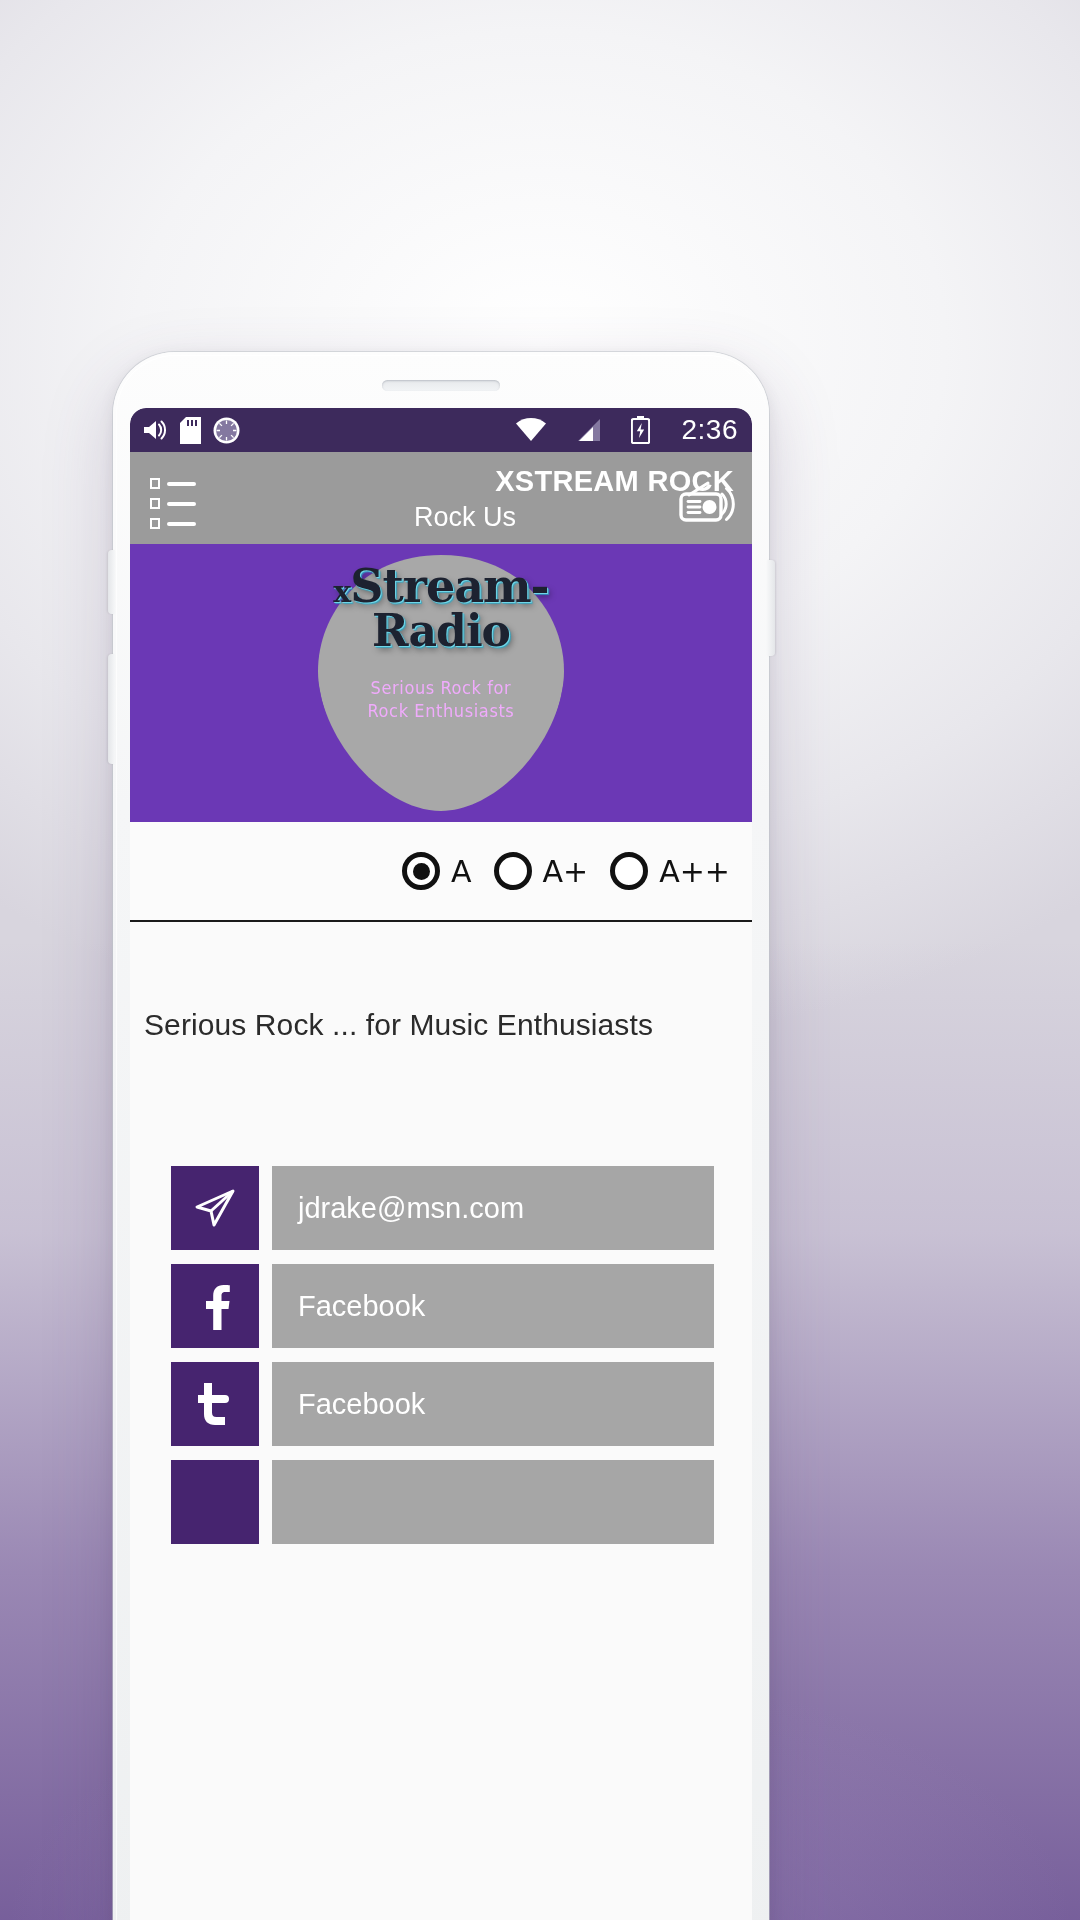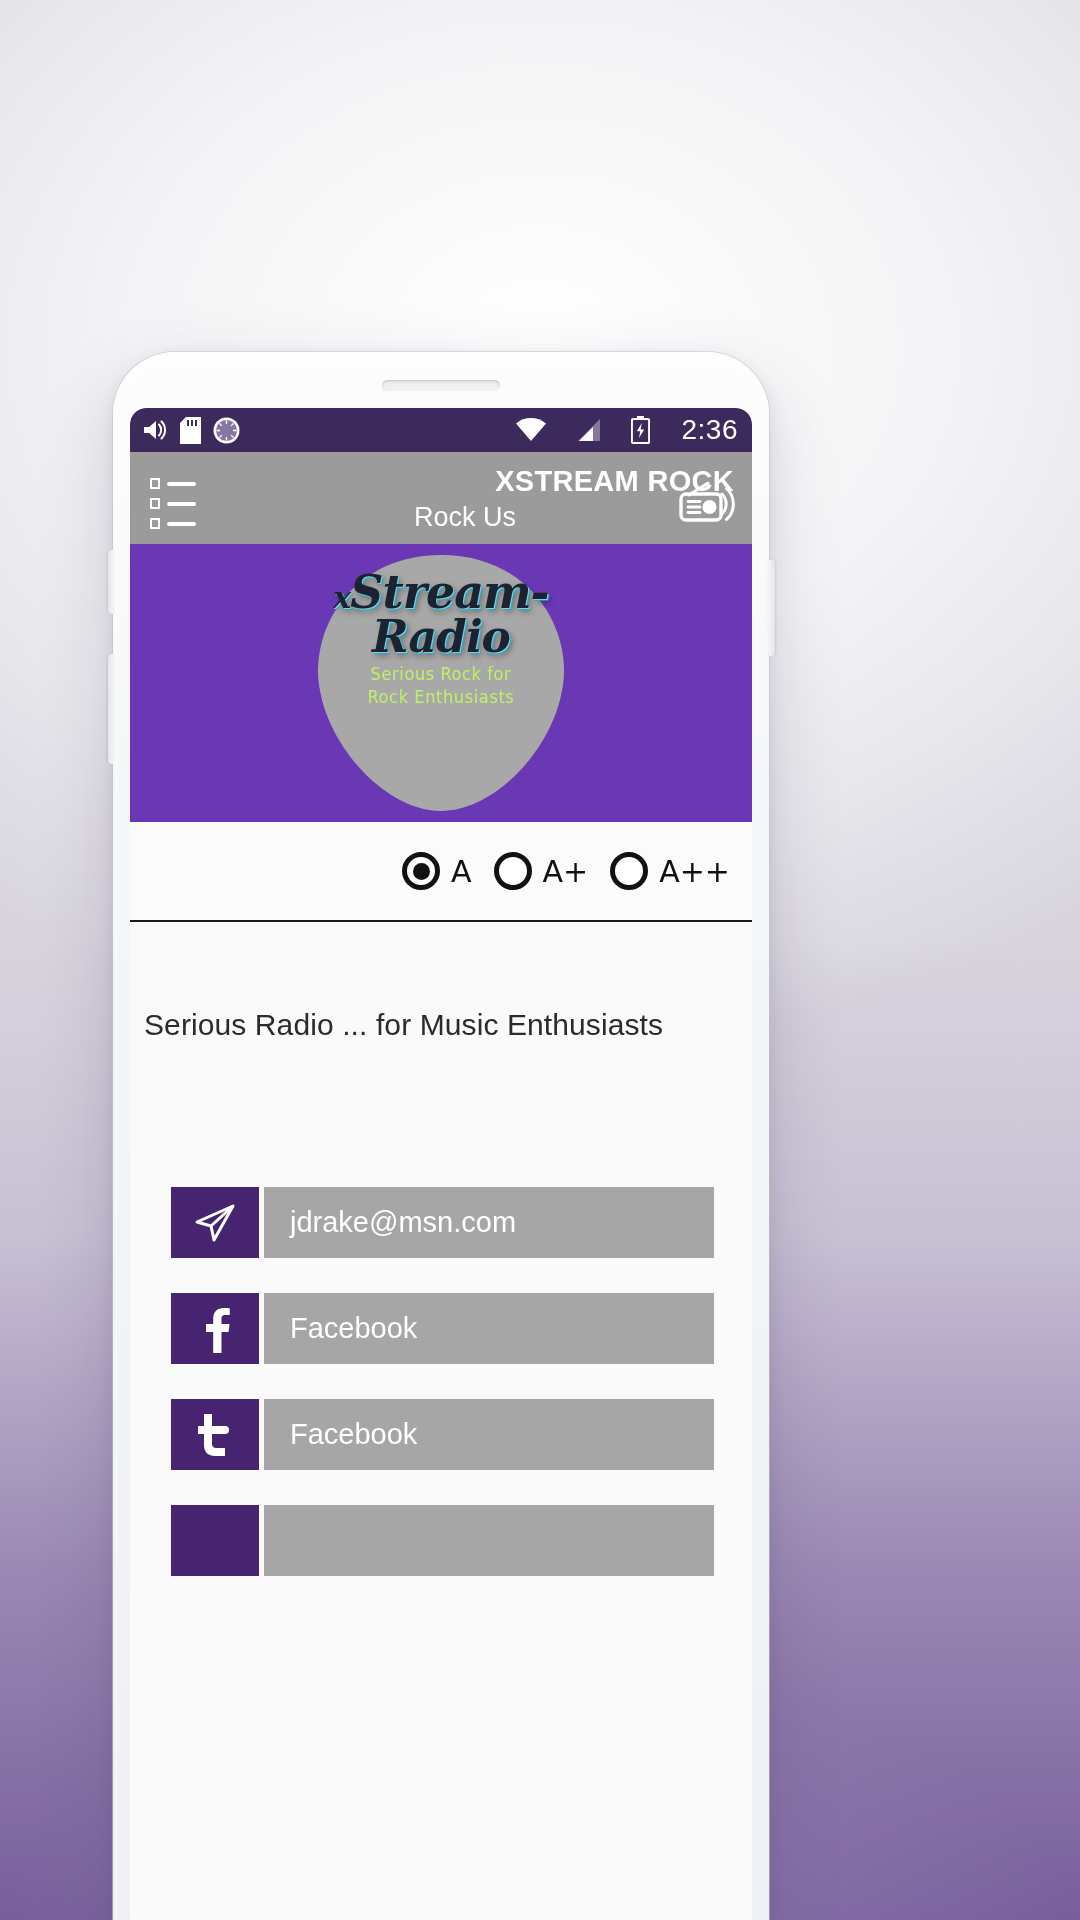--- a/index.html
+++ b/index.html
@@ -93,51 +93,51 @@
   }
   .pick{ position:relative; width:250px; height:260px; }
   .pick-shape{
     position:absolute; inset:0;
     background:#a8a8a8;
     border-radius:46% 46% 50% 50% / 38% 38% 62% 62%;
     clip-path: path("M125 2 C205 2 248 62 248 118 C248 182 185 258 125 258 C65 258 2 182 2 118 C2 62 45 2 125 2 Z");
   }
   .pick-txt{ position:absolute; inset:0; display:flex; flex-direction:column; align-items:center; }
   .logo-script{
-    margin-top:17px; text-align:center;
-    font-family:"DejaVu Serif", serif; font-style:italic; font-weight:bold;
+    margin-top:11px; text-align:center;
+    font-family:"DejaVu Serif", serif; font-weight:bold;
     color:#1d2230; line-height:.96;
     text-shadow: 1px 1px 0 #6fd6e8, 2px 2px 1px rgba(40,170,200,.75), 3px 4px 6px rgba(0,0,0,.35);
   }
   .logo-l1{ font-size:46px; letter-spacing:-1px; }
   .logo-l1 .xs{ font-size:30px; }
   .logo-l2{ font-size:44px; margin-top:2px; letter-spacing:-1px; }
   .logo-tag{
-    margin-top:4px; text-align:center; color:#bef264;
+    margin-top:24px; text-align:center; color:#f0abfc;
     font-family:"DejaVu Sans", sans-serif; font-size:18px; line-height:1.28;
     letter-spacing:.6px; font-stretch:condensed;
   }
 
   
   .fontsizes{
     height:100px; background:#fbfbfb; border-bottom:2px solid #1a1a1a;
     display:flex; align-items:center; justify-content:flex-end; gap:22px; padding-right:22px;
   }
   .fs-opt{ display:flex; align-items:center; gap:11px; }
   .fs-radio{ width:38px; height:38px; border:5px solid #111; border-radius:50%;
     display:flex; align-items:center; justify-content:center; background:#fff; }
   .fs-dot{ width:17px; height:17px; border-radius:50%; background:#111; }
   .fs-label{ font-size:30px; color:#111; font-family:"DejaVu Sans", sans-serif; }
 
   
   .content{ background:#fafafa; height:1050px; padding:0 0 0 0; }
   .tagline{ font-size:30px; color:#2b2b2b; font-weight:300; padding:86px 0 0 14px; letter-spacing:.1px; }
 
   .links{ margin-top:124px; padding:0 38px 0 41px; display:flex; flex-direction:column; gap:14px; }
-  .link-row{ display:flex; align-items:stretch; height:71px; gap:5px;margin-top:21px; }
+  .link-row{ display:flex; align-items:stretch; height:84px; gap:13px; }
   .link-icon{
     width:88px; background:#46246f; display:flex; align-items:center; justify-content:center; flex:0 0 88px;
   }
   .link-label{
     flex:1; background:#a6a6a6; color:#fff; display:flex; align-items:center;
     padding-left:26px; font-size:29px; font-weight:300;
   }
 
   svg{ display:block; }
 </style>
@@ -276,21 +276,21 @@
         <span class="fs-radio"></span>
         <span class="fs-label">A+</span>
       </div>
       <div class="fs-opt">
         <span class="fs-radio"></span>
         <span class="fs-label">A++</span>
       </div>
     </div>
 
     <div class="content">
-      <div class="tagline">Serious Radio ... for Music Enthusiasts</div>
+      <div class="tagline">Serious Rock ... for Music Enthusiasts</div>
 
       <div class="links">
 
         <div class="link-row">
           <div class="link-icon">
             <svg width="44" height="44" viewBox="0 0 44 44">
                 <path d="M40 5L4 21l14 4 3 14z" fill="none" stroke="#fff" stroke-width="3" stroke-linejoin="round"></path>
                 <path d="M18 25L40 5" stroke="#fff" stroke-width="3" fill="none" stroke-linejoin="round"></path>
               </svg>
           </div>

